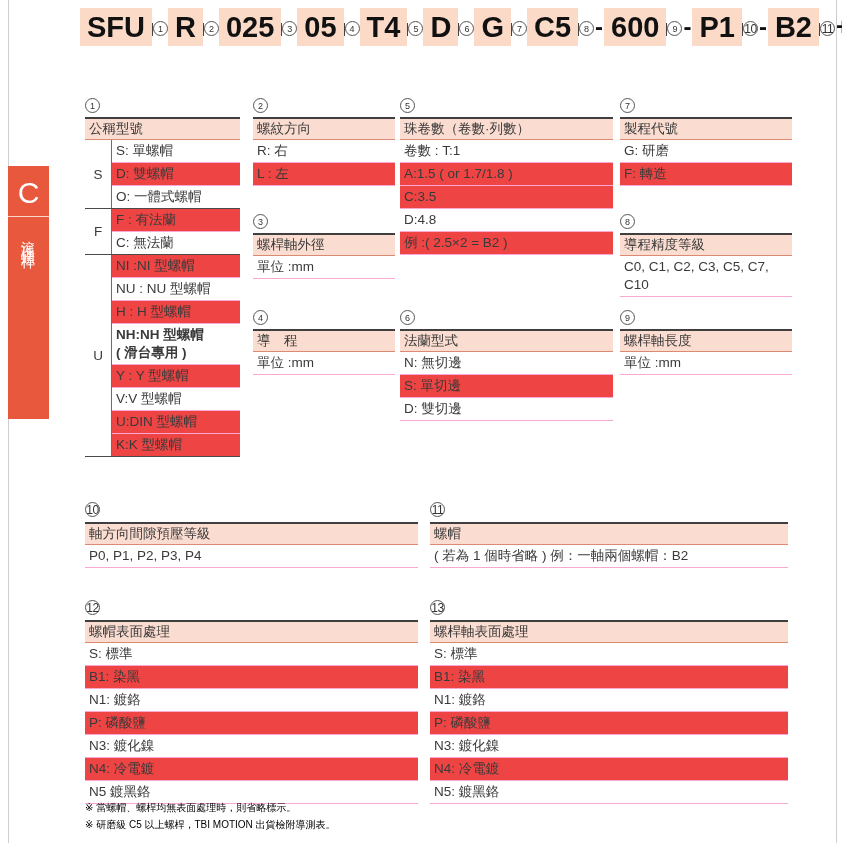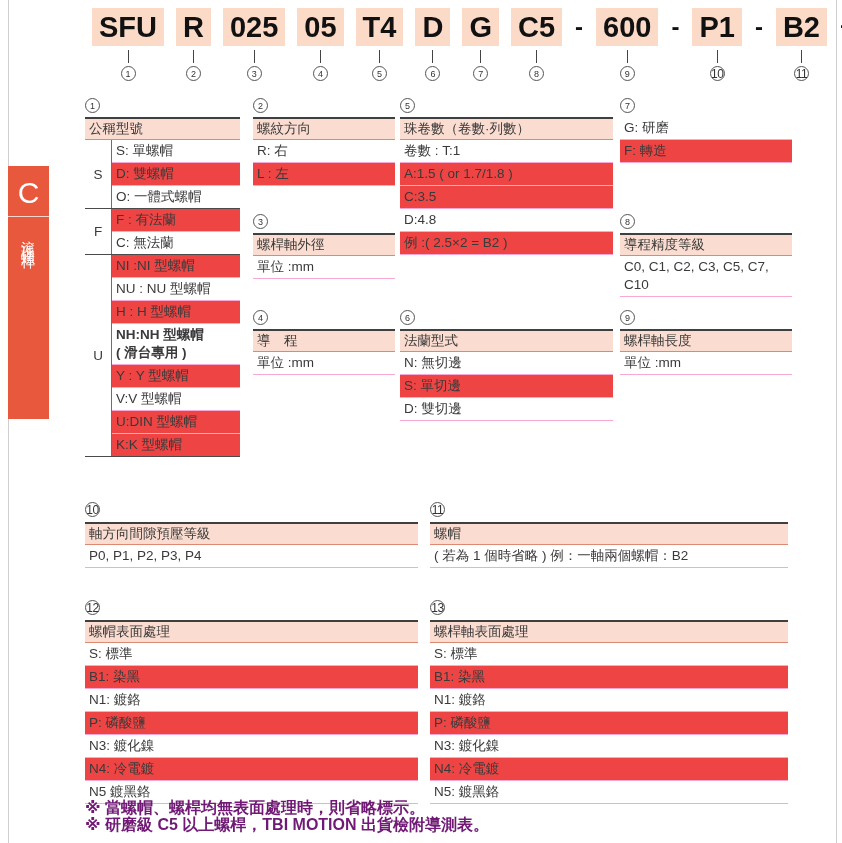--- a/index.html
+++ b/index.html
@@ -14,21 +14,21 @@
   #sidetab { position:absolute; left:8px; top:166px; width:41px; height:253px;
              background:#e8583c; display:flex; flex-direction:column; align-items:center; }
   #sidetab .letter { color:#fff; font-size:30px; line-height:34px; margin-top:10px; }
   #sidetab .divider { width:41px; height:1px; background:rgba(255,255,255,.75); margin-top:6px; }
   #sidetab .vtext { margin-top:12px; color:#fff; font-size:14px; letter-spacing:5px;
                     writing-mode:vertical-rl; text-orientation:upright; }
 
   
   #modelcode { position:absolute; left:80px; top:8px; width:752px;
                display:flex; justify-content:space-between; }
-  .seg { display:flex; flex-direction:column; align-items:center;margin-left:12px; }
+  .seg { display:flex; flex-direction:row; align-items:center; }
   .seg .box { background:#fbdbc8; color:#111; font-weight:bold; font-size:29px;
               line-height:38px; padding:0 7px; white-space:nowrap; }
   .seg .sep { color:#111; font-weight:bold; font-size:24px; line-height:38px; padding:0 1px; }
   .seg .tick { width:1px; height:13px; background:#444; margin-top:4px; }
   .circ { display:inline-block; width:15px; height:15px; border:1px solid #555; border-radius:50%;
           font-size:9px; line-height:14px; text-align:center; color:#333; background:#fff; }
   .seg .circ { margin-top:3px; }
   .circ.two { font-size:12px; letter-spacing:-0.5px; }
 
   
@@ -40,21 +40,21 @@
   .trow.alt { background:#ef4444; }
   .trow.pre { white-space:pre-line;font-weight:bold; }
 
   
   .grp { display:flex; border-bottom:1px solid #4a4a4a; }
   .gletter { width:26px; display:flex; align-items:center; justify-content:center; color:#3a3a3a; }
   .gitems { flex:1; border-left:1px solid #6d6d6d; }
   .gitems .trow:last-child { border-bottom:none; }
 
   
-  #notes { position:absolute; left:85px; top:799px; color:#701a75; font-size:16px; line-height:17px;font-weight:bold; }
+  #notes { position:absolute; left:85px; top:799px; color:#000000; font-size:10px; line-height:17px; }
 </style>
 </head>
 <body>
 
 <div id="page">
   <div class="edge left"></div>
   <div class="edge right"></div>
 
   <div id="sidetab">
     <div class="letter">C</div>
@@ -188,20 +188,21 @@
     <div class="thead">珠卷數（卷數·列數）</div>
     <div class="trow">卷數 : T:1</div>
     <div class="trow alt">A:1.5 ( or 1.7/1.8 )</div>
     <div class="trow alt">C:3.5</div>
     <div class="trow">D:4.8</div>
     <div class="trow alt">例 :( 2.5×2 = B2 )</div>
   </div>
 
   <div class="tbl" style="left:620px;top:97px;width:172px">
     <div class="tnum"><span class="circ">7</span></div>
+    <div class="thead">製程代號</div>
     <div class="trow">G: 研磨</div>
     <div class="trow alt">F: 轉造</div>
   </div>
 
   <div class="tbl" style="left:253px;top:213px;width:142px">
     <div class="tnum"><span class="circ">3</span></div>
     <div class="thead">螺桿軸外徑</div>
     <div class="trow">單位 :mm</div>
   </div>
 

